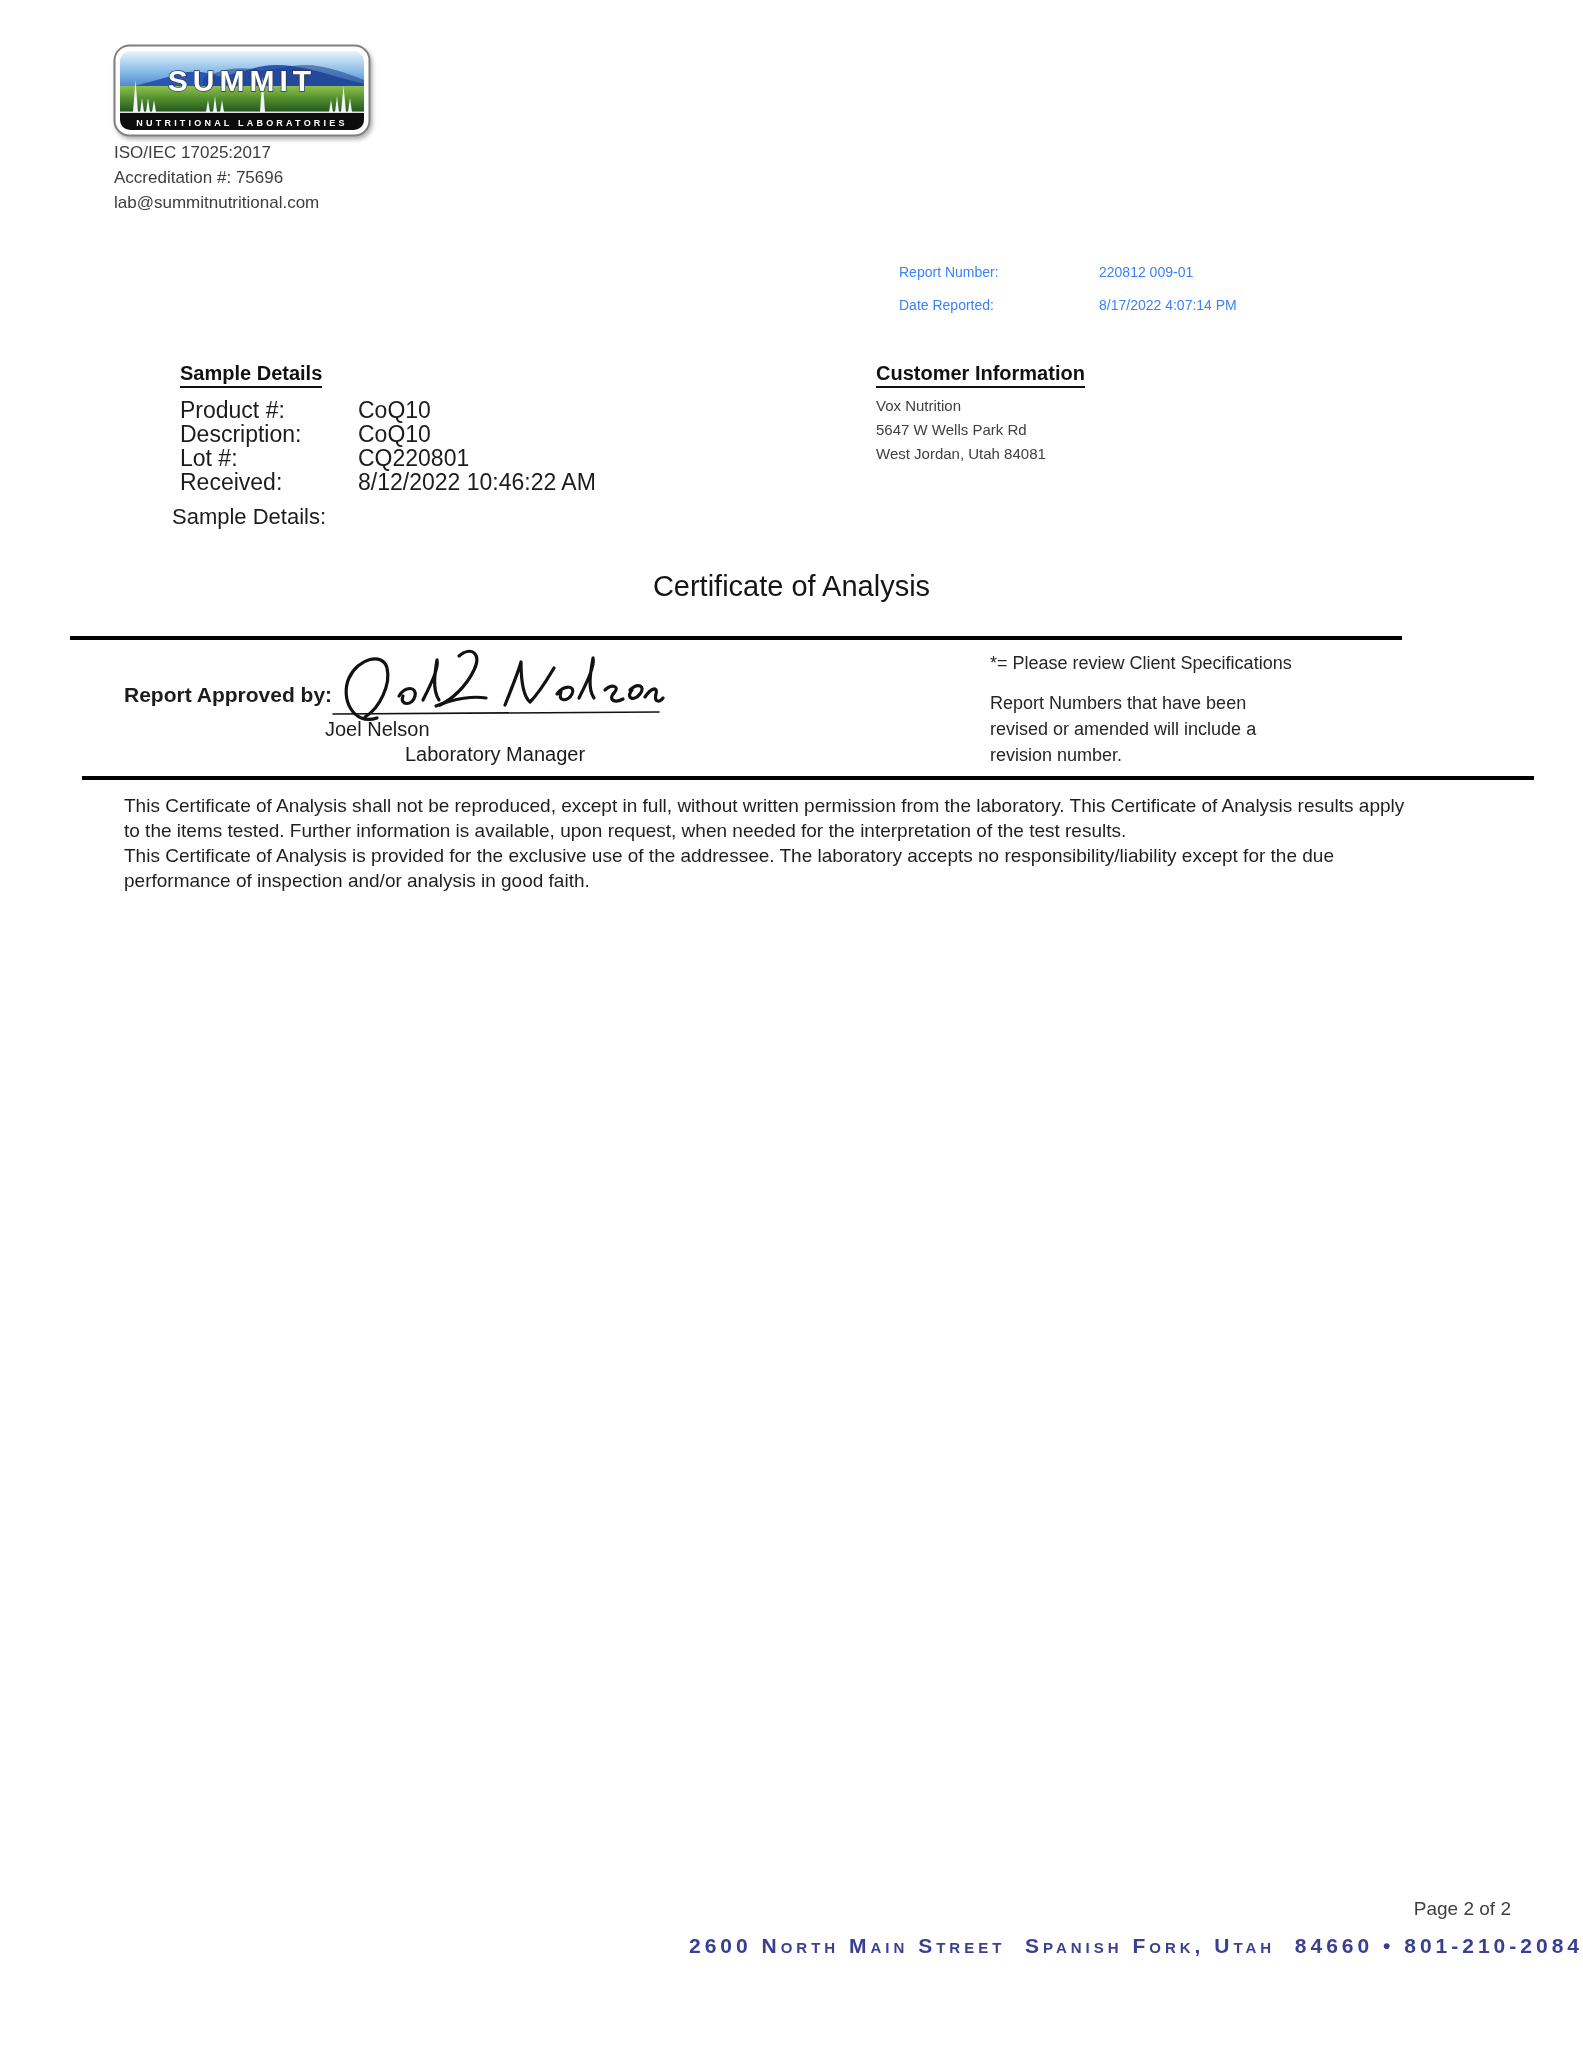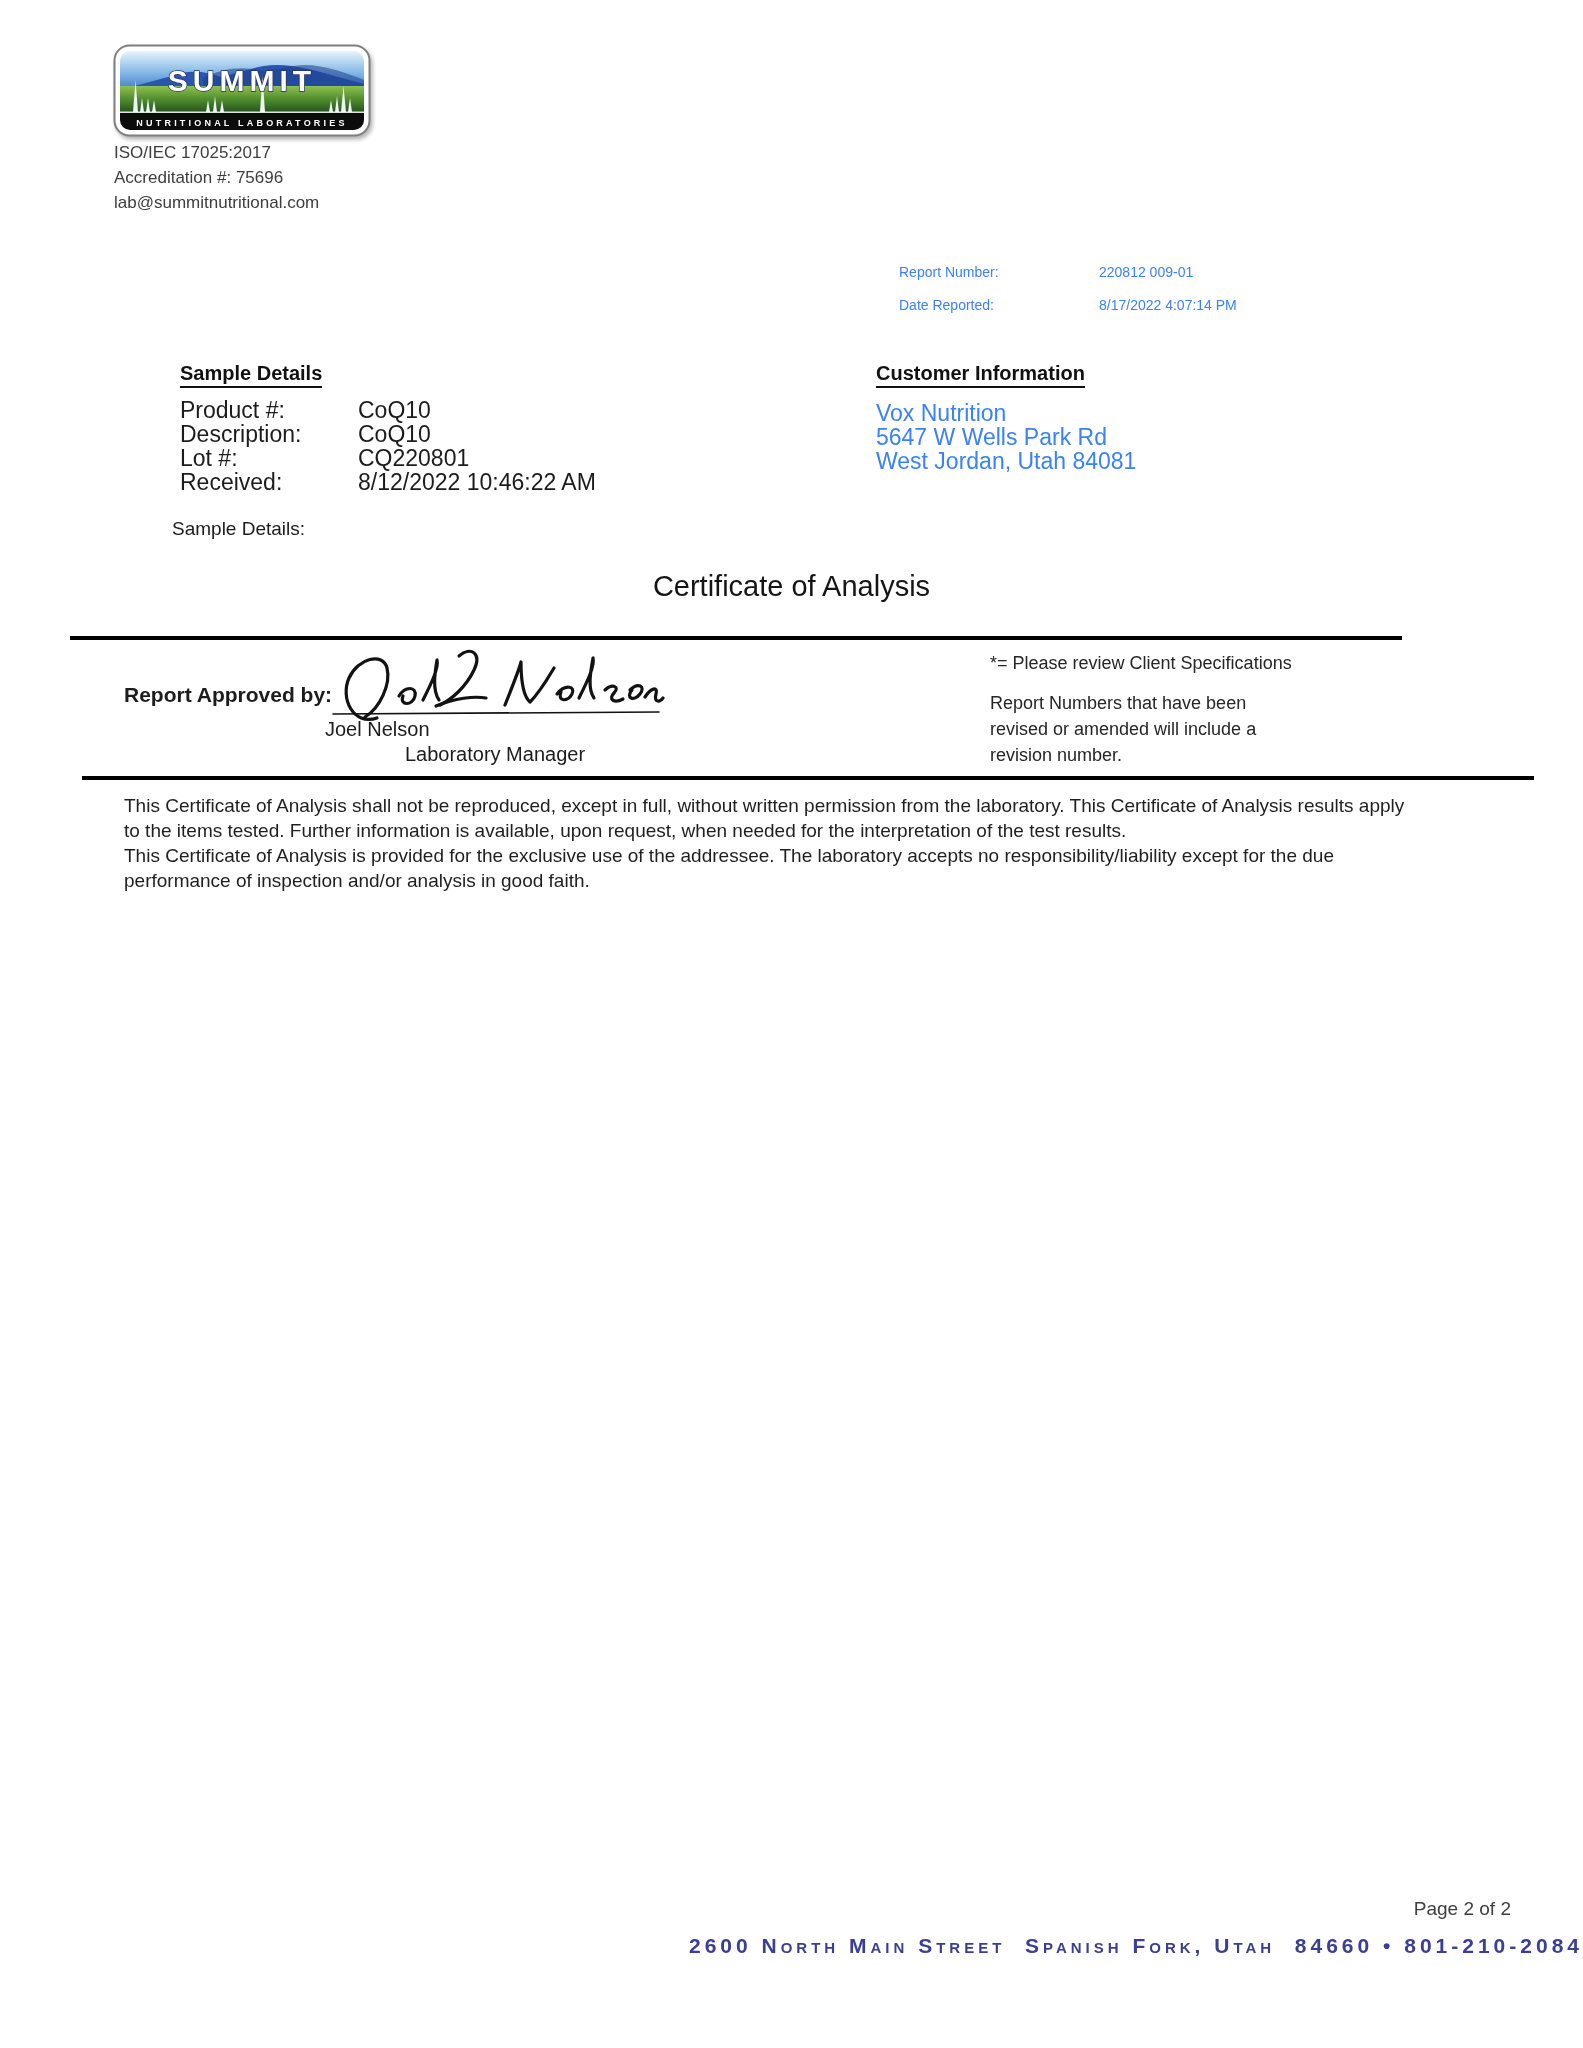--- a/index.html
+++ b/index.html
@@ -23,22 +23,22 @@
     font-size: 14px; line-height: 33px; color: #3b82f6; margin-left: 32px;
   }
   
   .section-h {
     font-size: 20px; font-weight: bold; color: #111;
     border-bottom: 2px solid #111; display: inline-block; padding-bottom: 1px;
   }
   .sample-block { position: absolute; left: 180px; top: 362px; }
   .sample-rows { margin-top: 10px; display: grid; grid-template-columns: 178px auto; font-size: 23px; line-height: 24px; color: #1c1c1c; }
   .customer-block { position: absolute; left: 876px; top: 362px; }
-  .customer-lines { margin-top: 13px; font-size: 23px; line-height: 24px; color: #3b82f6; }
-  .sample-details-label { position: absolute; left: 172px; top: 518px; font-size: 19px; color: #1c1c1c; }
+  .customer-lines { margin-top: 6px; font-size: 15px; line-height: 24px; color: #404040; }
+  .sample-details-label { position: absolute; left: 172px; top: 504px; font-size: 22px; color: #1c1c1c; }
   
   .coa-title { position: absolute; left: 0; top: 570px; width: 100%; text-align: center; font-size: 29px; color: #151515; }
   .rule-1 { position: absolute; left: 70px;  top: 636px; width: 1332px; height: 4px; background: #000; }
   .rule-2 { position: absolute; left: 82px;  top: 776px; width: 1452px; height: 4px; background: #000; }
   
   .approved-label { position: absolute; left: 124px; top: 683px; font-size: 21px; color: #1c1c1c; font-weight: bold; }
   .signature-box { position: absolute; left: 325px; top: 640px; width: 340px; height: 100px; }
   .signer-name  { position: absolute; left: 325px; top: 718px; width: 340px; text-align: left; font-size: 20px; color: #1c1c1c; }
   .signer-title { position: absolute; left: 325px; top: 743px; width: 340px; text-align: center; font-size: 20px; color: #1c1c1c; }
   .note-spec { position: absolute; left: 990px; top: 653px; font-size: 18px; color: #262626; }

